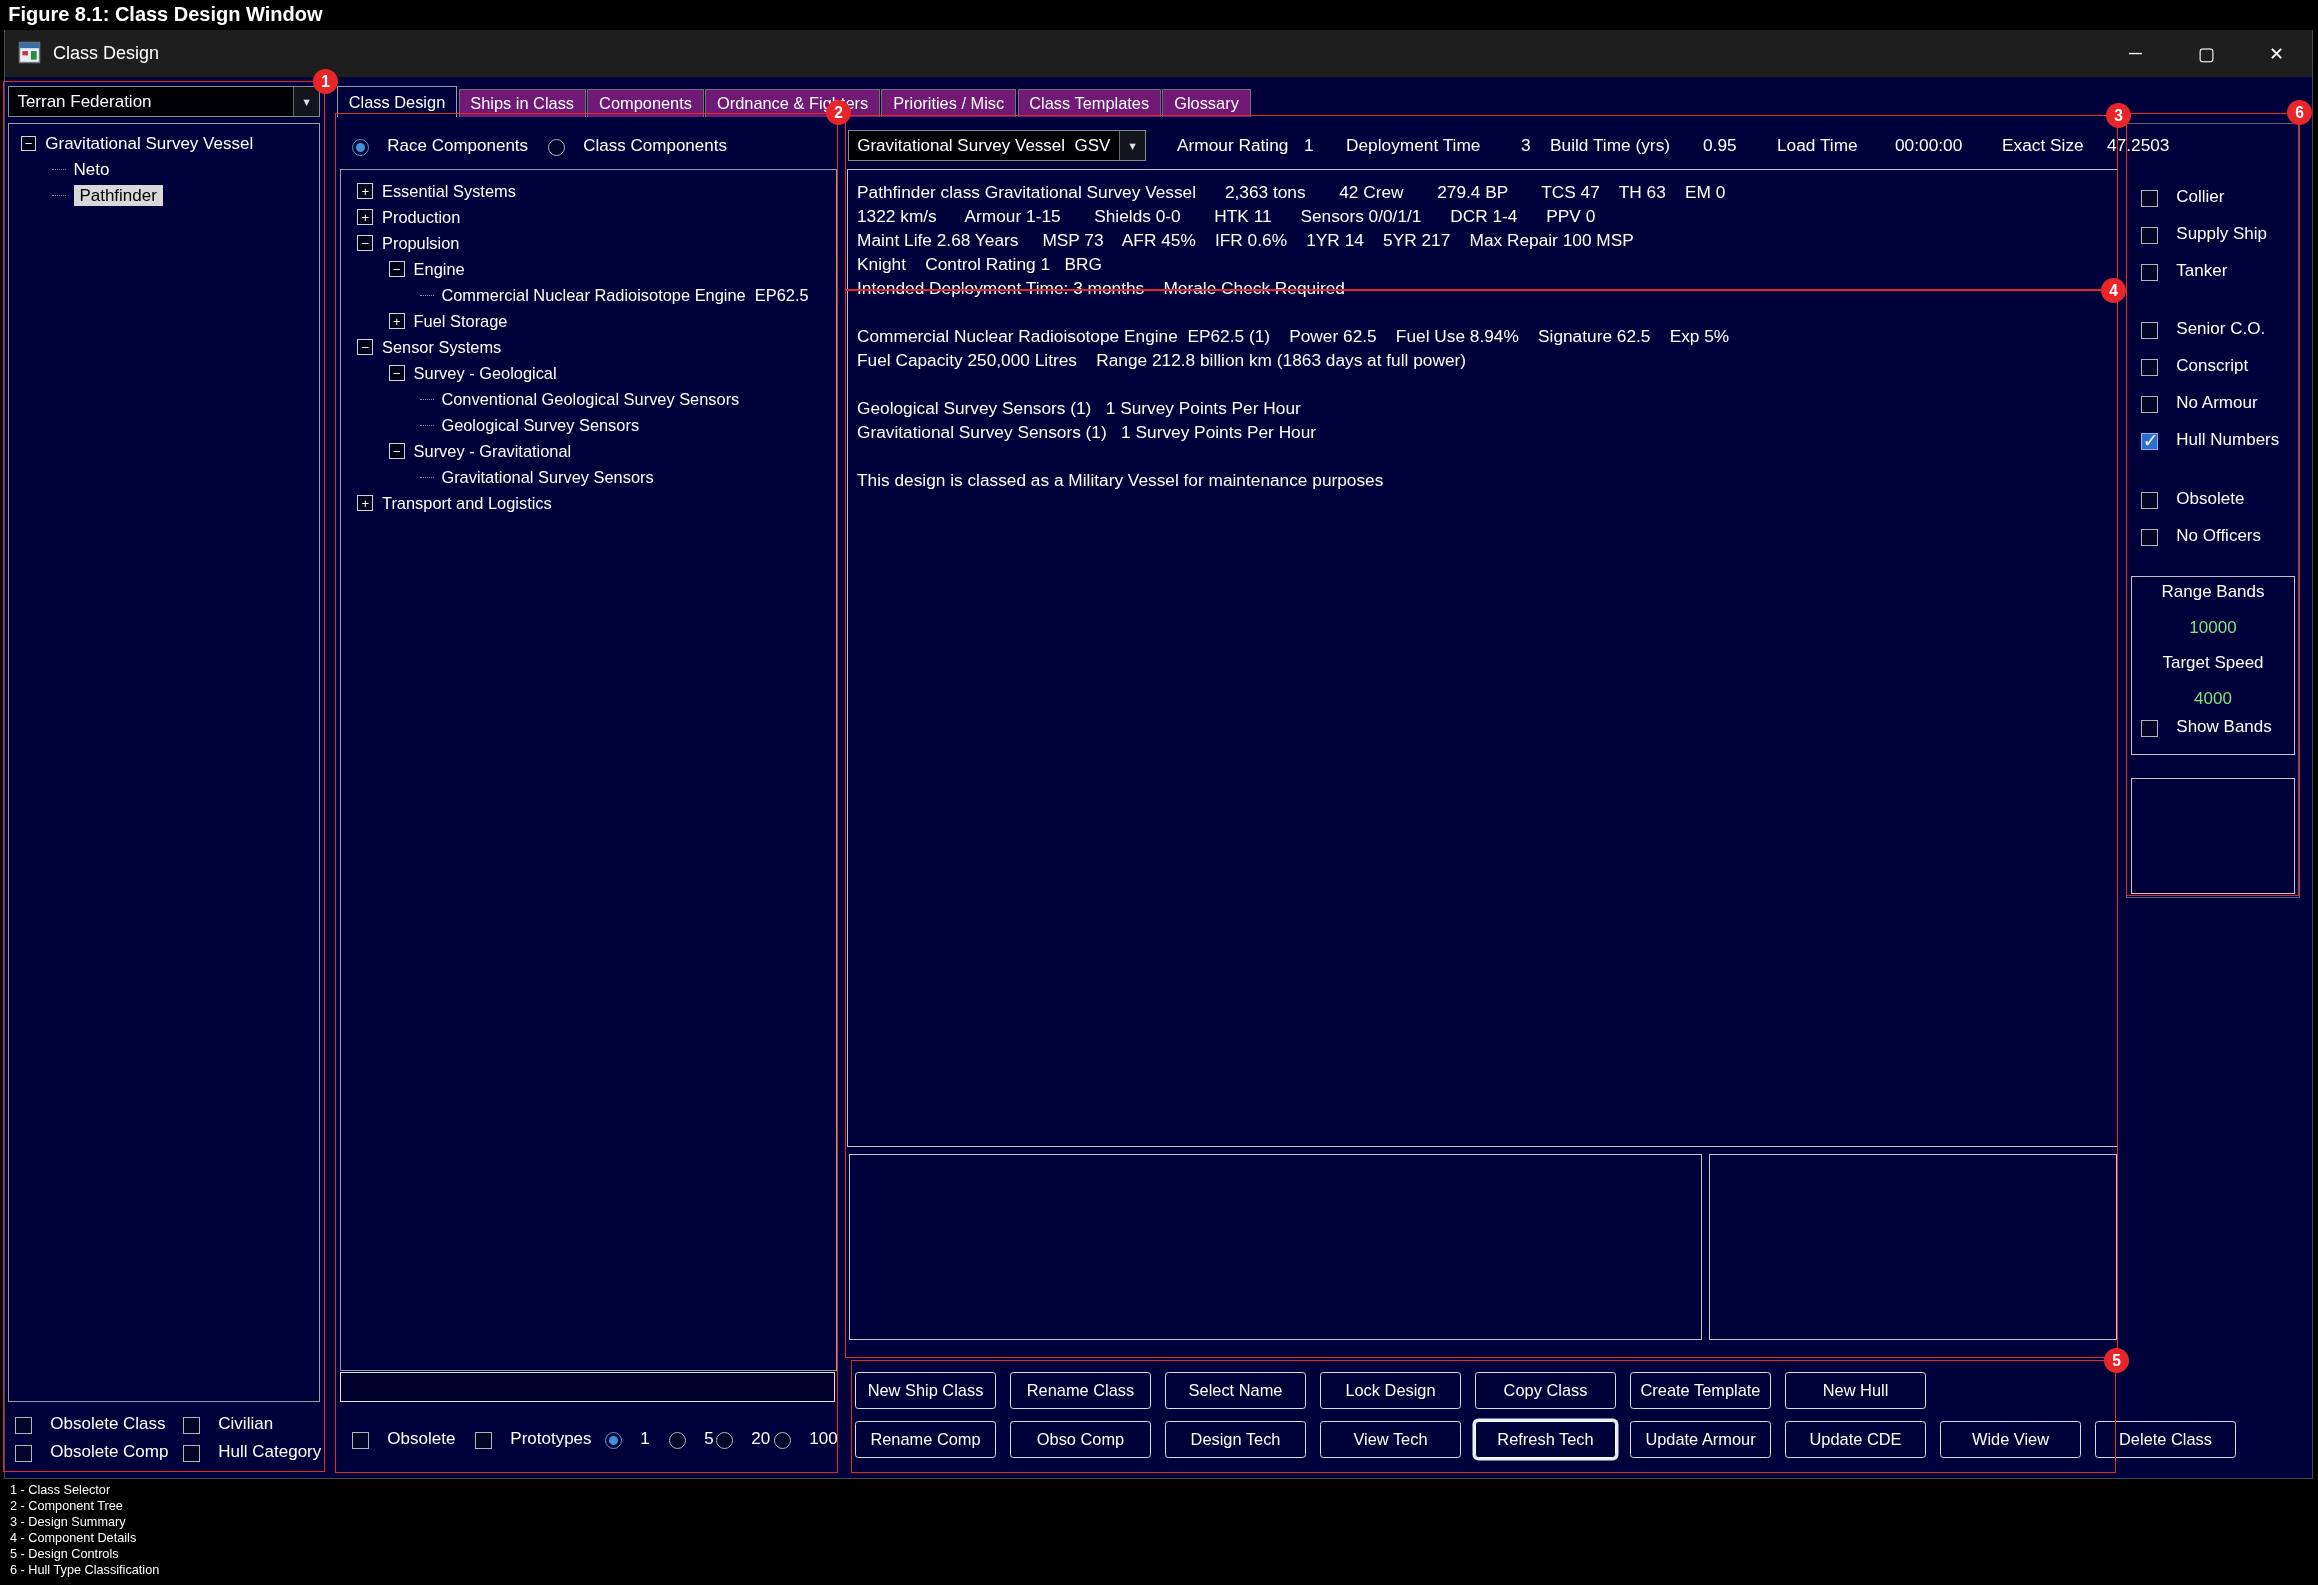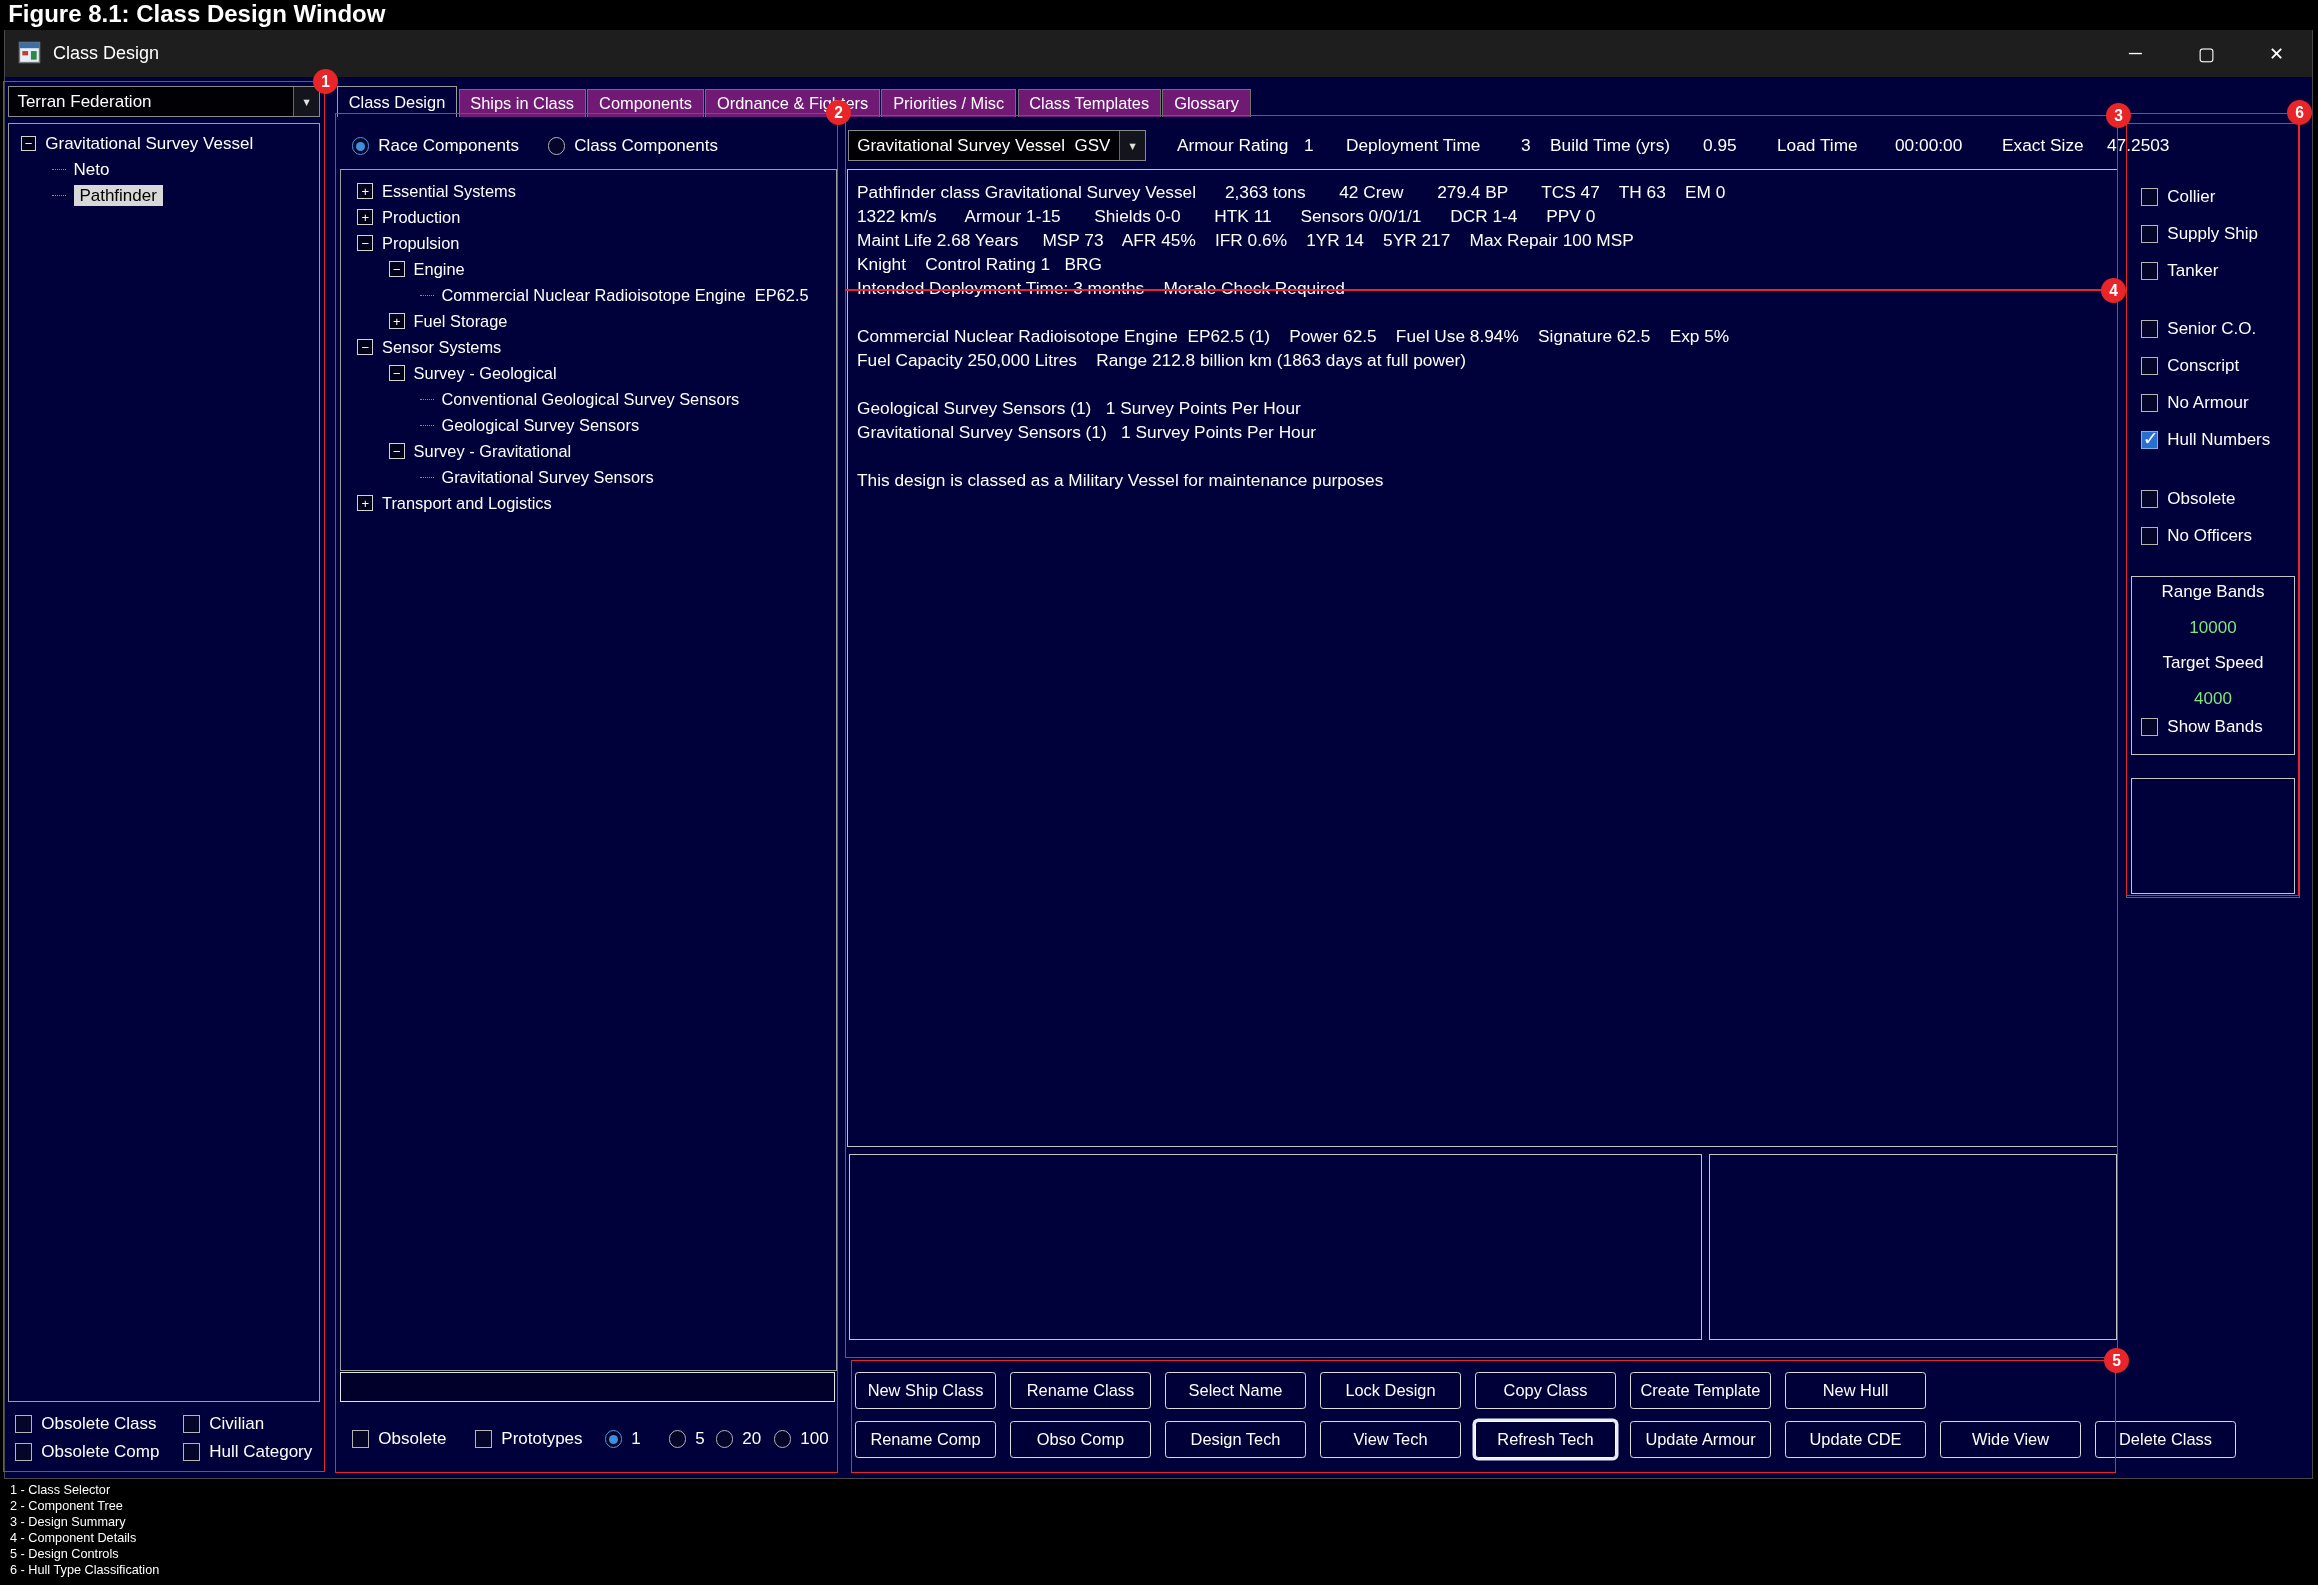--- a/index.html
+++ b/index.html
@@ -1,21 +1,21 @@
 <!DOCTYPE html>
 <html style="font-size:13px"><head>
 <meta charset="utf-8">
 <style>
   html,body{margin:0;padding:0;width:2319px;height:1585px;background:#000;overflow:hidden;
     font-family:"Liberation Sans", sans-serif;}
   *{box-sizing:border-box;}
 
   
   #caption-bar{position:absolute;left:0;top:0;width:2319px;height:30px;background:#000;color:#fff;
-    font-weight:bold;font-size:24px;line-height:28px;padding-left:8.2px;}
+    font-weight:bold;font-size:20px;line-height:28px;padding-left:8.2px;}
 
   
   #window-frame{position:absolute;left:4.1px;top:30px;width:2309px;height:1449px;background:#00003a;border:0.8px solid #4a4a4a;}
   #titlebar{position:absolute;left:5px;top:30px;width:2307px;height:47px;background:#1e1e1e;}
   #app-icon{position:absolute;left:18px;top:41px;width:23px;height:23px;}
   #window-title{position:absolute;left:53px;top:30px;height:47px;line-height:47px;color:#fff;font-size:18px;}
   .winbtn{position:absolute;top:30px;width:71px;height:47px;color:#fff;font-size:18px;
     display:flex;align-items:center;justify-content:center;}
   #btn-min{left:2100px;} #btn-max{left:2171px;} #btn-close{left:2241px;}
 
@@ -37,21 +37,21 @@
     display:flex;align-items:center;justify-content:center;margin-right:9px;flex:none;}
   .dash{width:14px;height:0;border-top:0.8px dotted #7f8fa0;margin-right:7.4px;flex:none;}
 
   
   #tab-strip{position:absolute;left:337px;top:86px;height:31px;display:flex;align-items:flex-end;}
   .tab{height:28px;display:flex;align-items:center;padding:0 10.7px;background:#701a75;border:0.8px solid #707070;
     border-bottom:none;color:#fff;font-size:16.4px;margin-right:1.6px;white-space:nowrap;}
   .tab.selected{height:31px;background:#00003a;border-color:#9c9c9c;}
 
   
-  .radiorow,.cbrow{position:absolute;display:flex;align-items:center;gap:9px;height:20px;color:#fff;font-size:17px;}
+  .radiorow,.cbrow{position:absolute;display:flex;align-items:flex-end;gap:18px;height:20px;color:#fff;font-size:17px;}
   .radio{width:17.3px;height:17.3px;border:0.8px solid #b5b5b5;border-radius:50%;background:#05052a;position:relative;flex:none;}
   .radio.sel{border-color:#4b9ae8;}
   .radio.sel::after{content:"";position:absolute;left:3.3px;top:3.3px;width:9px;height:9px;border-radius:50%;background:#3f8fe0;}
   .cb{width:17.3px;height:17.3px;border:0.8px solid #b5b5b5;background:#05052a;position:relative;flex:none;}
   .cb.checked{background:#2a6fd0;border-color:#7fb3ec;}
   .checkglyph{position:absolute;left:0.8px;top:-5px;font-size:19px;color:#fff;}
   .cblabel{white-space:nowrap;}
   #radio-race{left:352px;top:136px;} #radio-class{left:548px;top:136px;}
   #row-obsolete{left:352px;top:1429px;} #row-prototypes{left:475px;top:1429px;}
   #row-show-bands{left:2141px;top:717px;}

